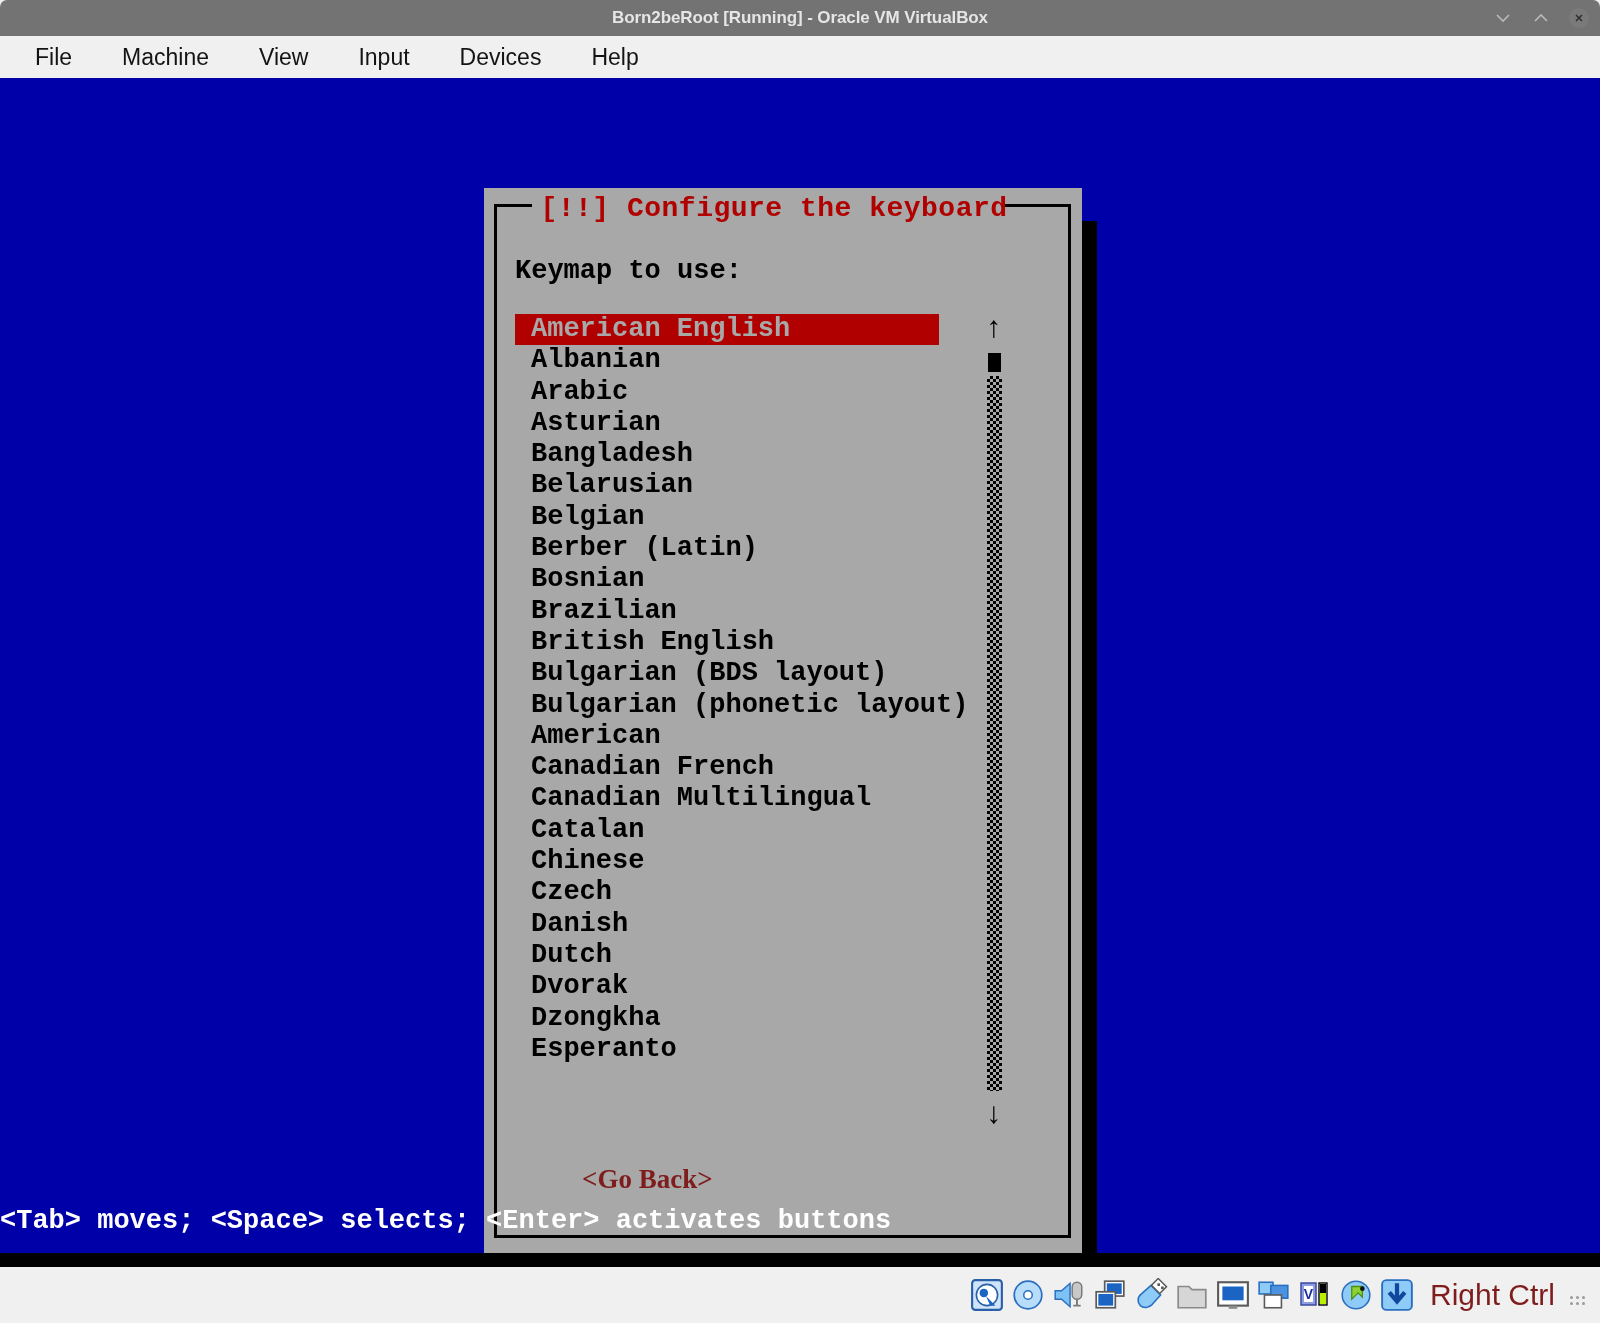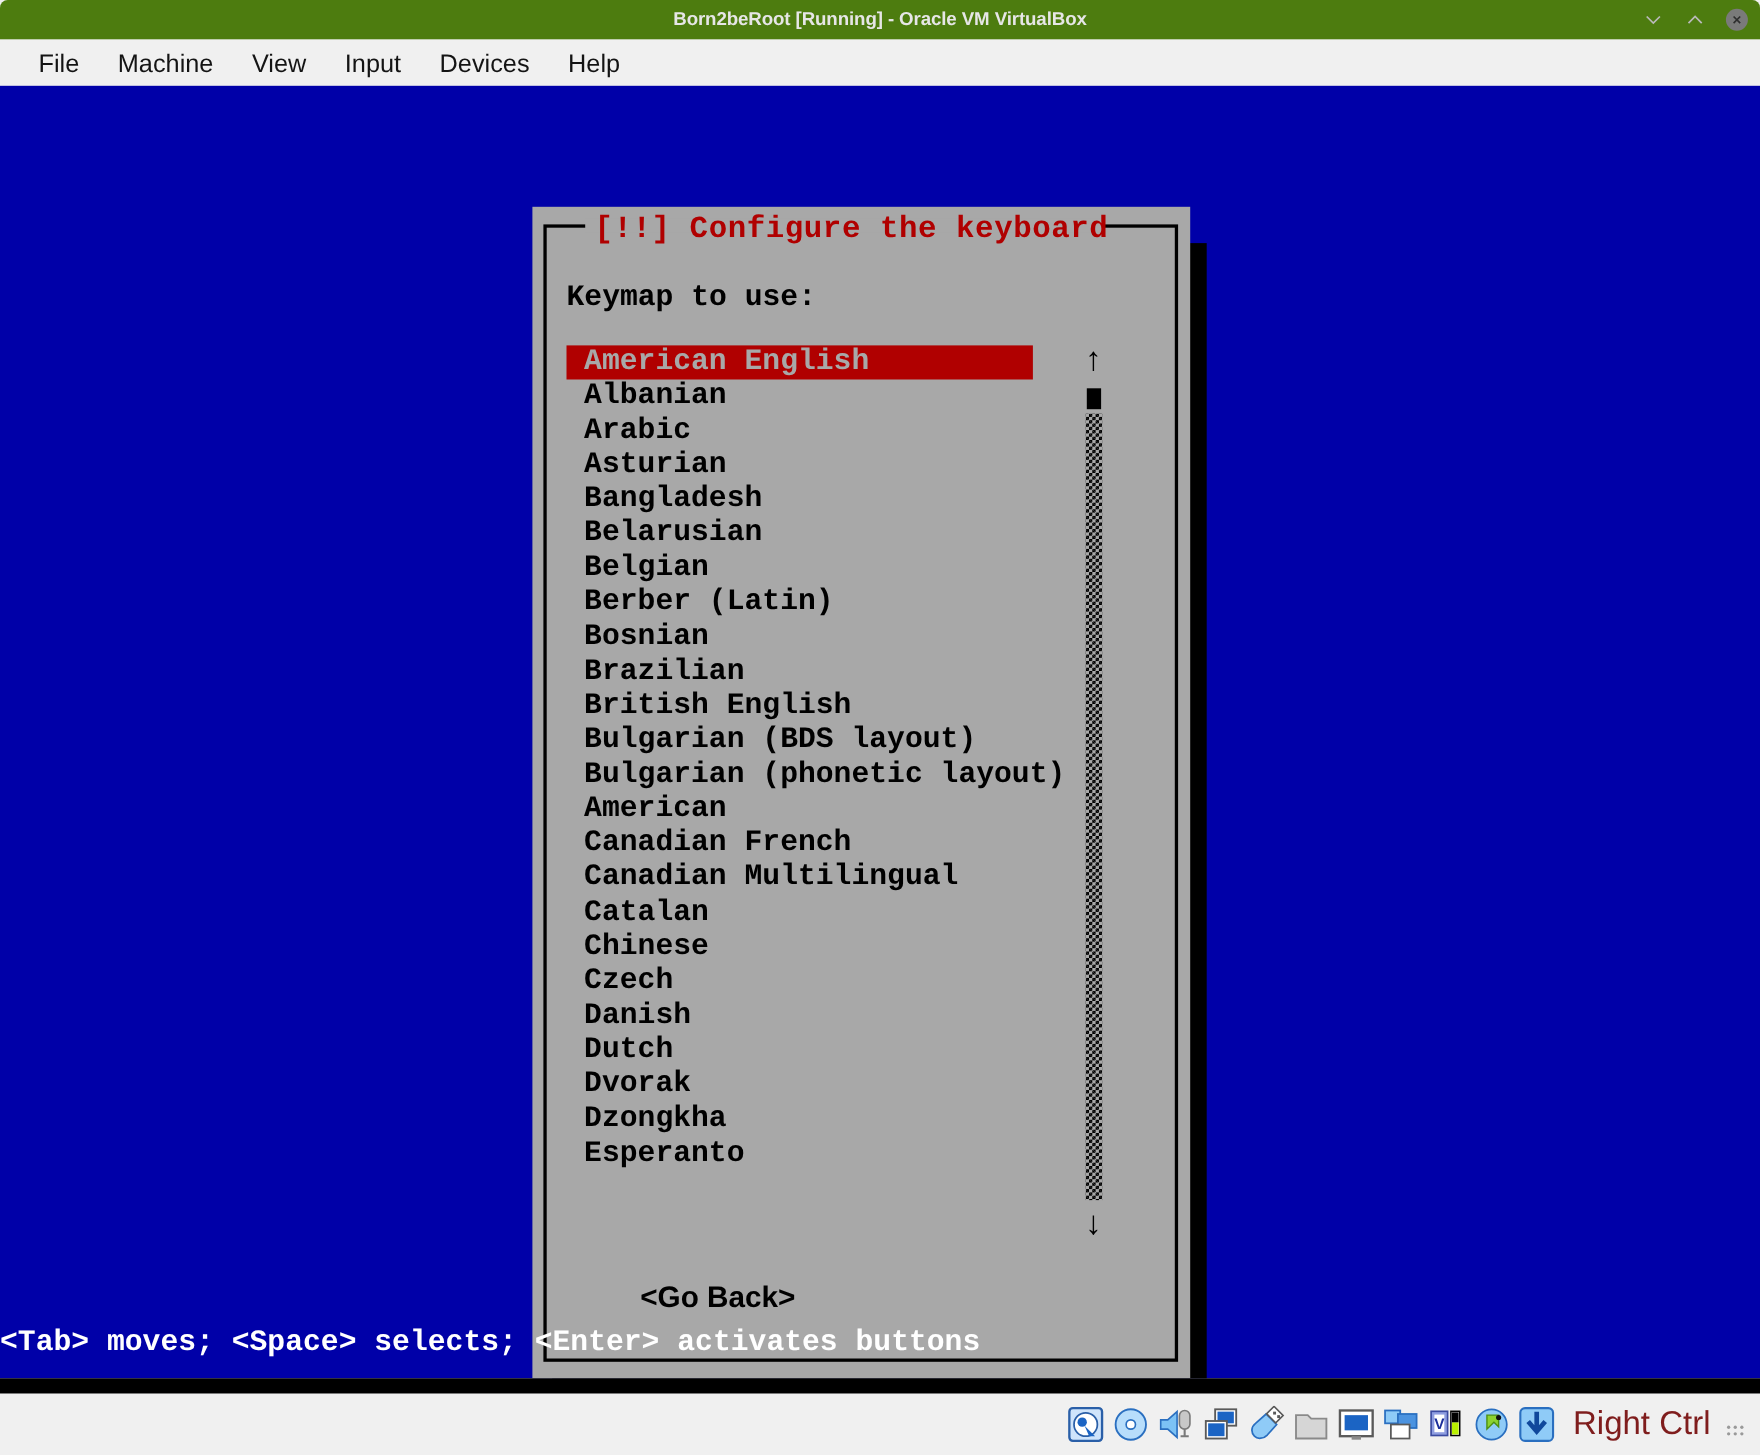--- a/index.html
+++ b/index.html
@@ -7,42 +7,42 @@
     width: 1600px; height: 1323px;
     background: #f0f0f0;
     font-family: "Liberation Sans", sans-serif;
     overflow: hidden;
   }
   #app { position: relative; width: 1600px; height: 1323px; }
 
   
   .titlebar {
     position: absolute; left: 0; top: 0; width: 1600px; height: 36px;
-    background: #4d7c0f;
+    background: #737373;
     border-top-left-radius: 7px; border-top-right-radius: 7px;
     display: flex; align-items: center; justify-content: center;
   }
   .titlebar-title {
     color: #e6e6e6; font-size: 17px; font-weight: bold;
     letter-spacing: -0.1px; white-space: nowrap;
   }
   .win-controls {
     position: absolute; right: 10px; top: 0; height: 36px;
     display: flex; align-items: center; gap: 16px;
   }
   .win-btn { width: 22px; height: 22px; display: flex; align-items: center; justify-content: center; }
   .win-btn svg { display: block; }
   .win-close-circle { background: #7a7a7a; border-radius: 50%; width: 20px; height: 20px;
     display: flex; align-items: center; justify-content: center; }
 
   
   .menubar {
     position: absolute; left: 0; top: 36px; width: 1600px; height: 42px;
     background: #f0f0f0; display: flex; align-items: center;
-    padding-left: 18px; gap: 1px;
+    padding-left: 18px; gap: 16px;
   }
   .menu-item {
     font-size: 23px; color: #141414; padding: 2px 17px; white-space: nowrap;
   }
 
   
   .vmscreen {
     position: absolute; left: 0; top: 78px; width: 1600px; height: 1175px;
     background: #0000a8; overflow: hidden;
   }
@@ -108,22 +108,22 @@
     background-image:
       linear-gradient(45deg, #000 25%, transparent 25%, transparent 75%, #000 75%),
       linear-gradient(45deg, #000 25%, transparent 25%, transparent 75%, #000 75%);
     background-size: 6px 6px;
     background-position: 0 0, 3px 3px;
     background-color: #a8a8a8;
   }
 
   .go-back {
     position: absolute; left: 98px; top: 976px;
-    font-family: Liberation Sans, sans-serif; font-size: 27px; font-weight: bold;
-    color: #000000; white-space: pre;
+    font-family: Liberation Serif, serif; font-size: 27px; font-weight: bold;
+    color: #7f1d1d; white-space: pre;
   }
 
   
   .helpline {
     position: absolute; left: 0px; top: 1128px;
     color: #ffffff; font-family: "Liberation Mono", monospace;
     font-size: 27px; font-weight: bold; white-space: pre;
   }
 
   

